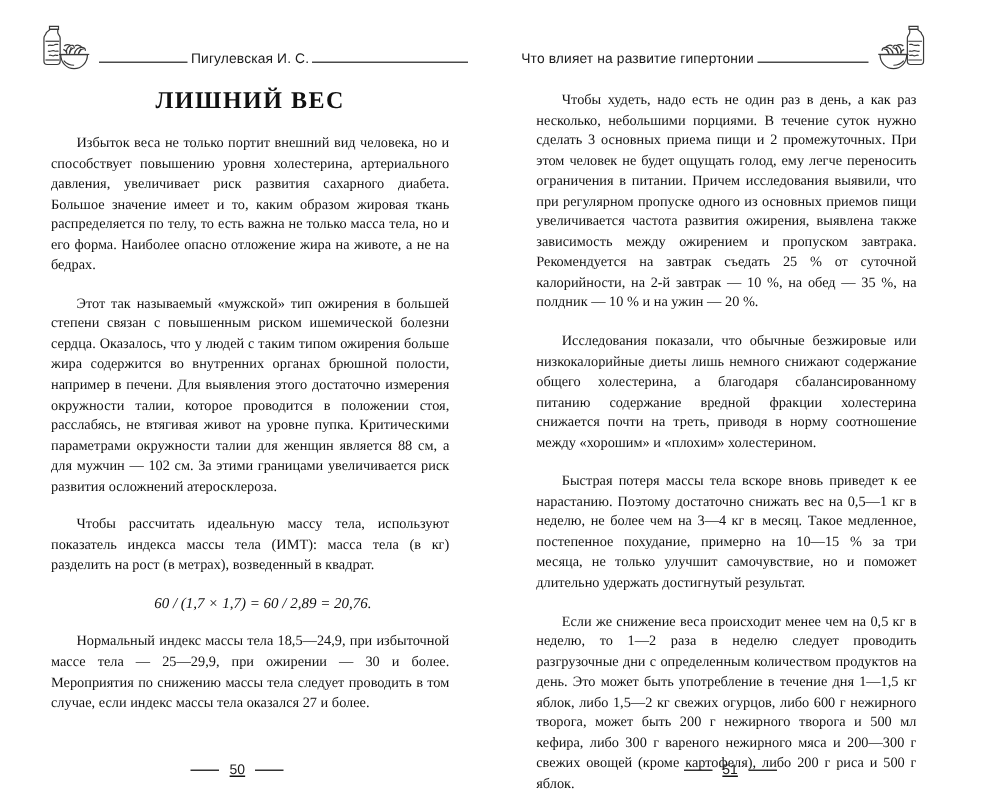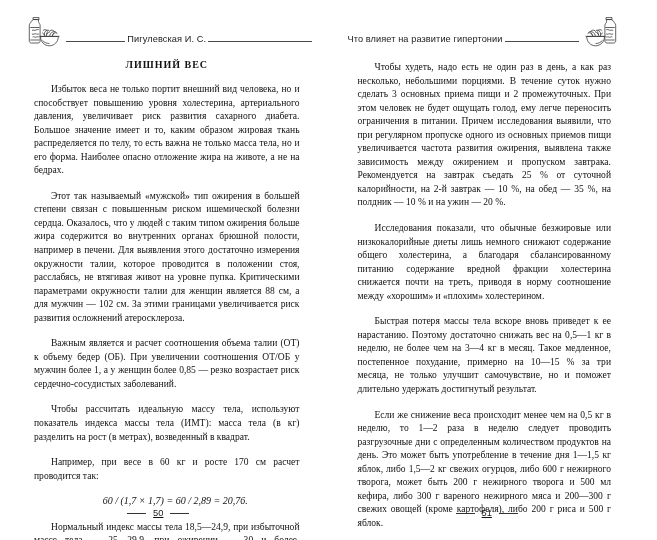--- a/index.html
+++ b/index.html
@@ -69,21 +69,21 @@
     z-index: 3;
   }
   .vignette-left  { left: -4px; }
   .vignette-right { right: -4px; }
   .vignette-right svg { transform: scaleX(-1); }
   .vignette svg { display: block; width: 100%; height: 100%; }
 
   
   .chapter-title {
     text-align: center;
-    font-size: 10px;
+    font-size: 16px;
     font-weight: bold;
     letter-spacing: 1.0px;
     margin: 13px 0 10px 0;
     font-family: "Liberation Serif", "DejaVu Serif", serif;
   }
   .col {
     font-size: 9.55px;
     line-height: 13.55px;
     text-align: justify;
     text-justify: inter-word;
@@ -163,23 +163,21 @@
         </svg>
       </span>
       <span class="runhead-text">Пигулевская И. С.</span>
     </div>
 
     <div class="chapter-title">ЛИШНИЙ ВЕС</div>
 
     <div class="col">
       <p>Избыток веса не только портит внешний вид человека, но и способствует повышению уровня холестерина, артериального давления, увеличивает риск развития сахарного диабета. Большое значение имеет и то, каким образом жировая ткань распределяется по телу, то есть важна не только масса тела, но и его форма. Наиболее опасно отложение жира на животе, а не на бедрах.</p>
       <p>Этот так называемый «мужской» тип ожирения в большей степени связан с повышенным риском ишемической болезни сердца. Оказалось, что у людей с таким типом ожирения больше жира содержится во внутренних органах брюшной полости, например в печени. Для выявления этого достаточно измерения окружности талии, которое проводится в положении стоя, расслабясь, не втягивая живот на уровне пупка. Критическими параметрами окружности талии для женщин является 88 см, а для мужчин — 102 см. За этими границами увеличивается риск развития осложнений атеросклероза.</p>
-      <p>Важным является и расчет соотношения объема талии (ОТ) к объему бедер (ОБ). При увеличении соотношения ОТ/ОБ у мужчин более 1, а у женщин более 0,85 — резко возрастает риск сердечно-сосудистых заболеваний.</p>
       <p>Чтобы рассчитать идеальную массу тела, используют показатель индекса массы тела (ИМТ): масса тела (в кг) разделить на рост (в метрах), возведенный в квадрат.</p>
-      <p>Например, при весе в 60 кг и росте 170 см расчет проводится так:</p>
       <p class="formula">60 / (1,7 × 1,7) = 60 / 2,89 = 20,76.</p>
       <p>Нормальный индекс массы тела 18,5—24,9, при избыточной массе тела — 25—29,9, при ожирении — 30 и более. Мероприятия по снижению массы тела следует проводить в том случае, если индекс массы тела оказался 27 и более.</p>
     </div>
 
     <div class="folio">
       <span class="dash"></span>
       <span class="num">50</span>
       <span class="dash"></span>
     </div>
   </div>

